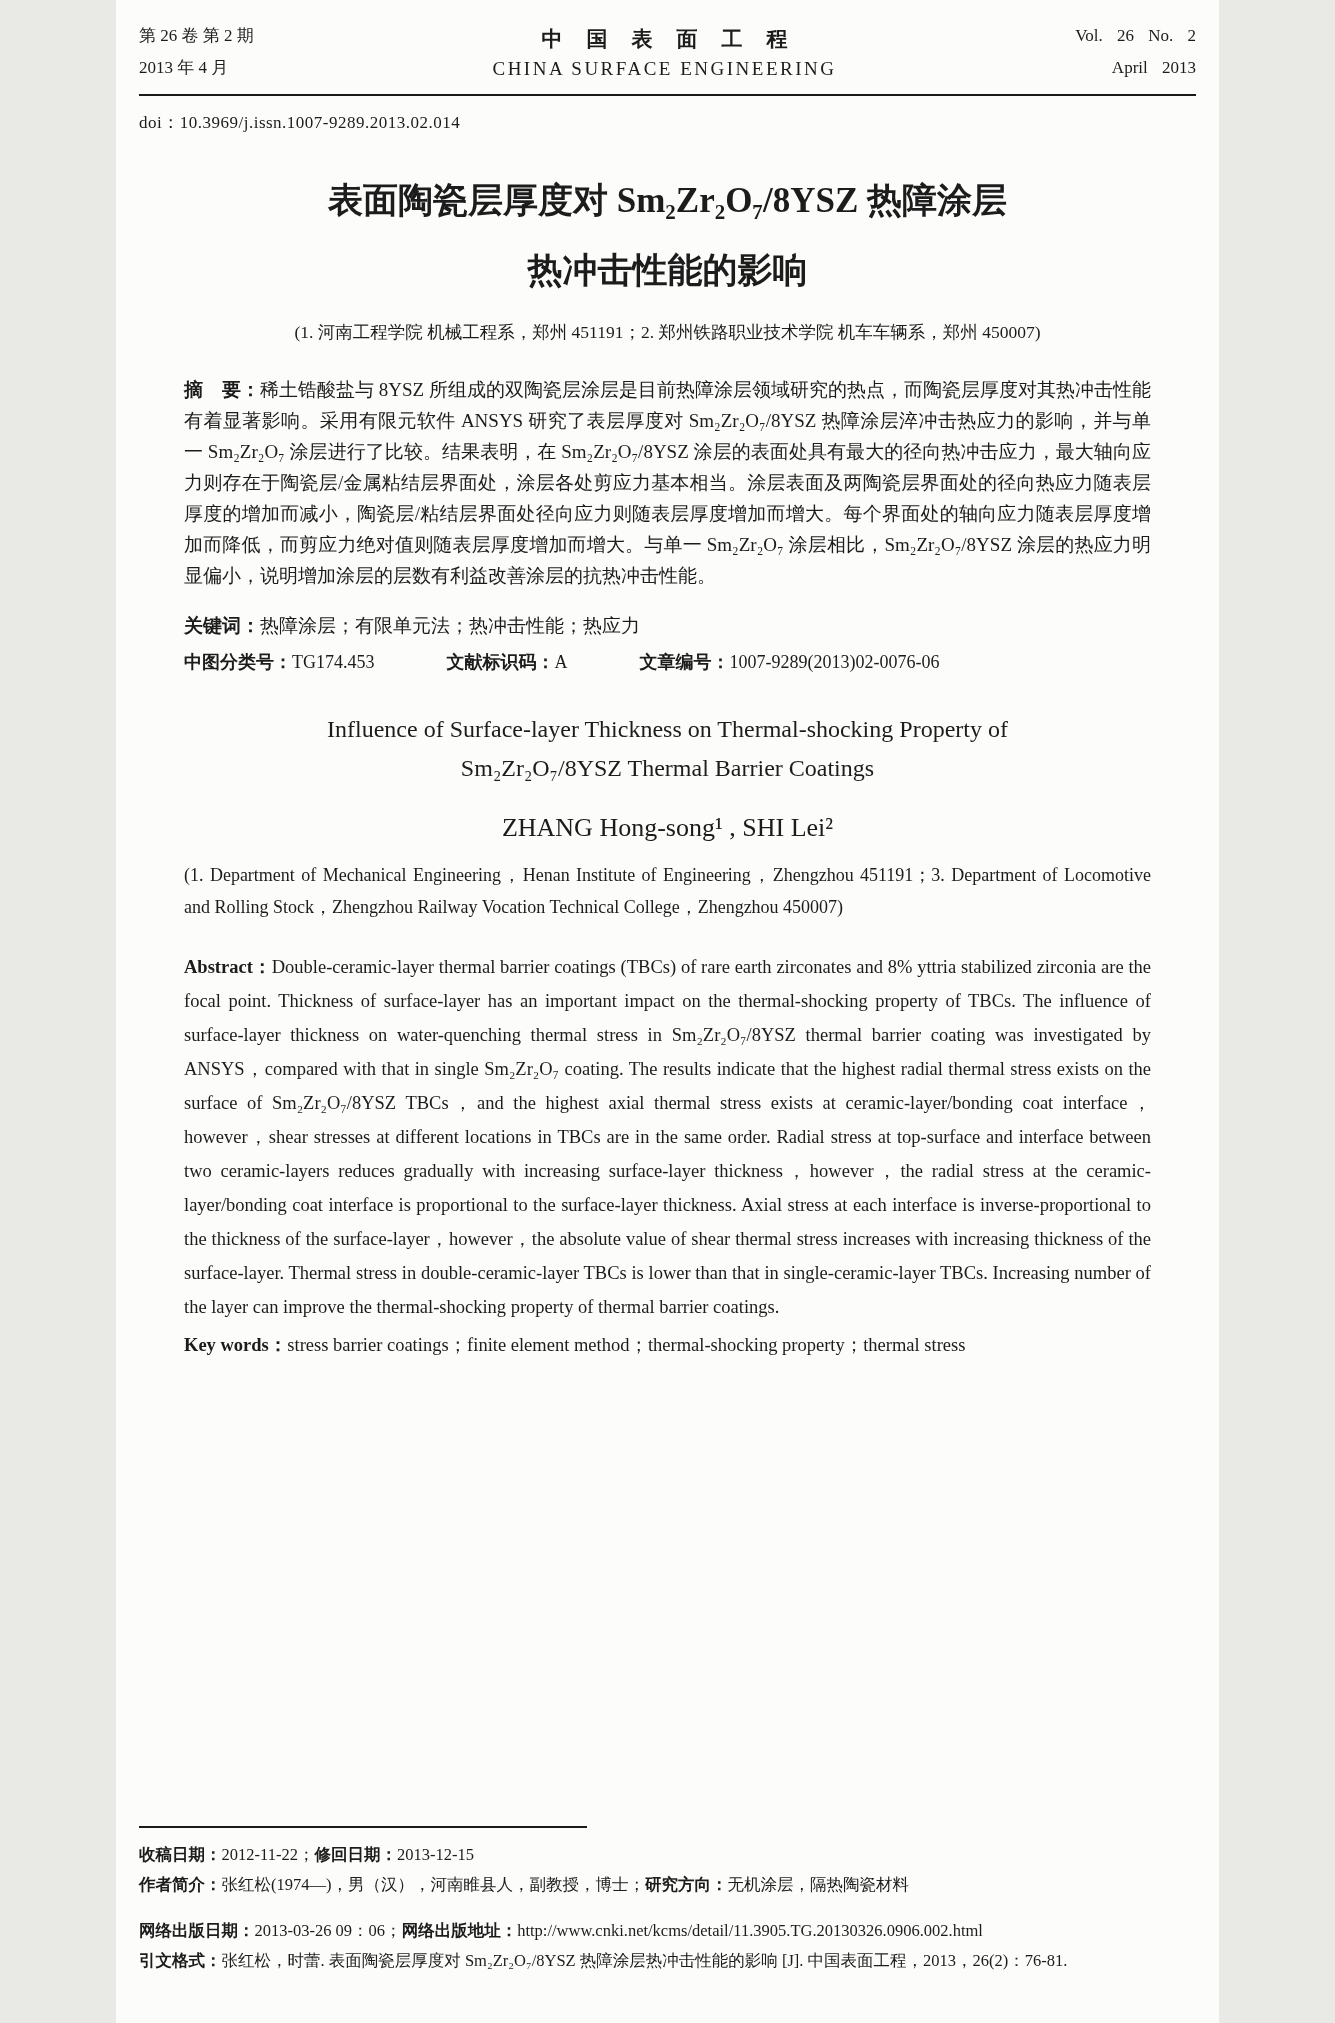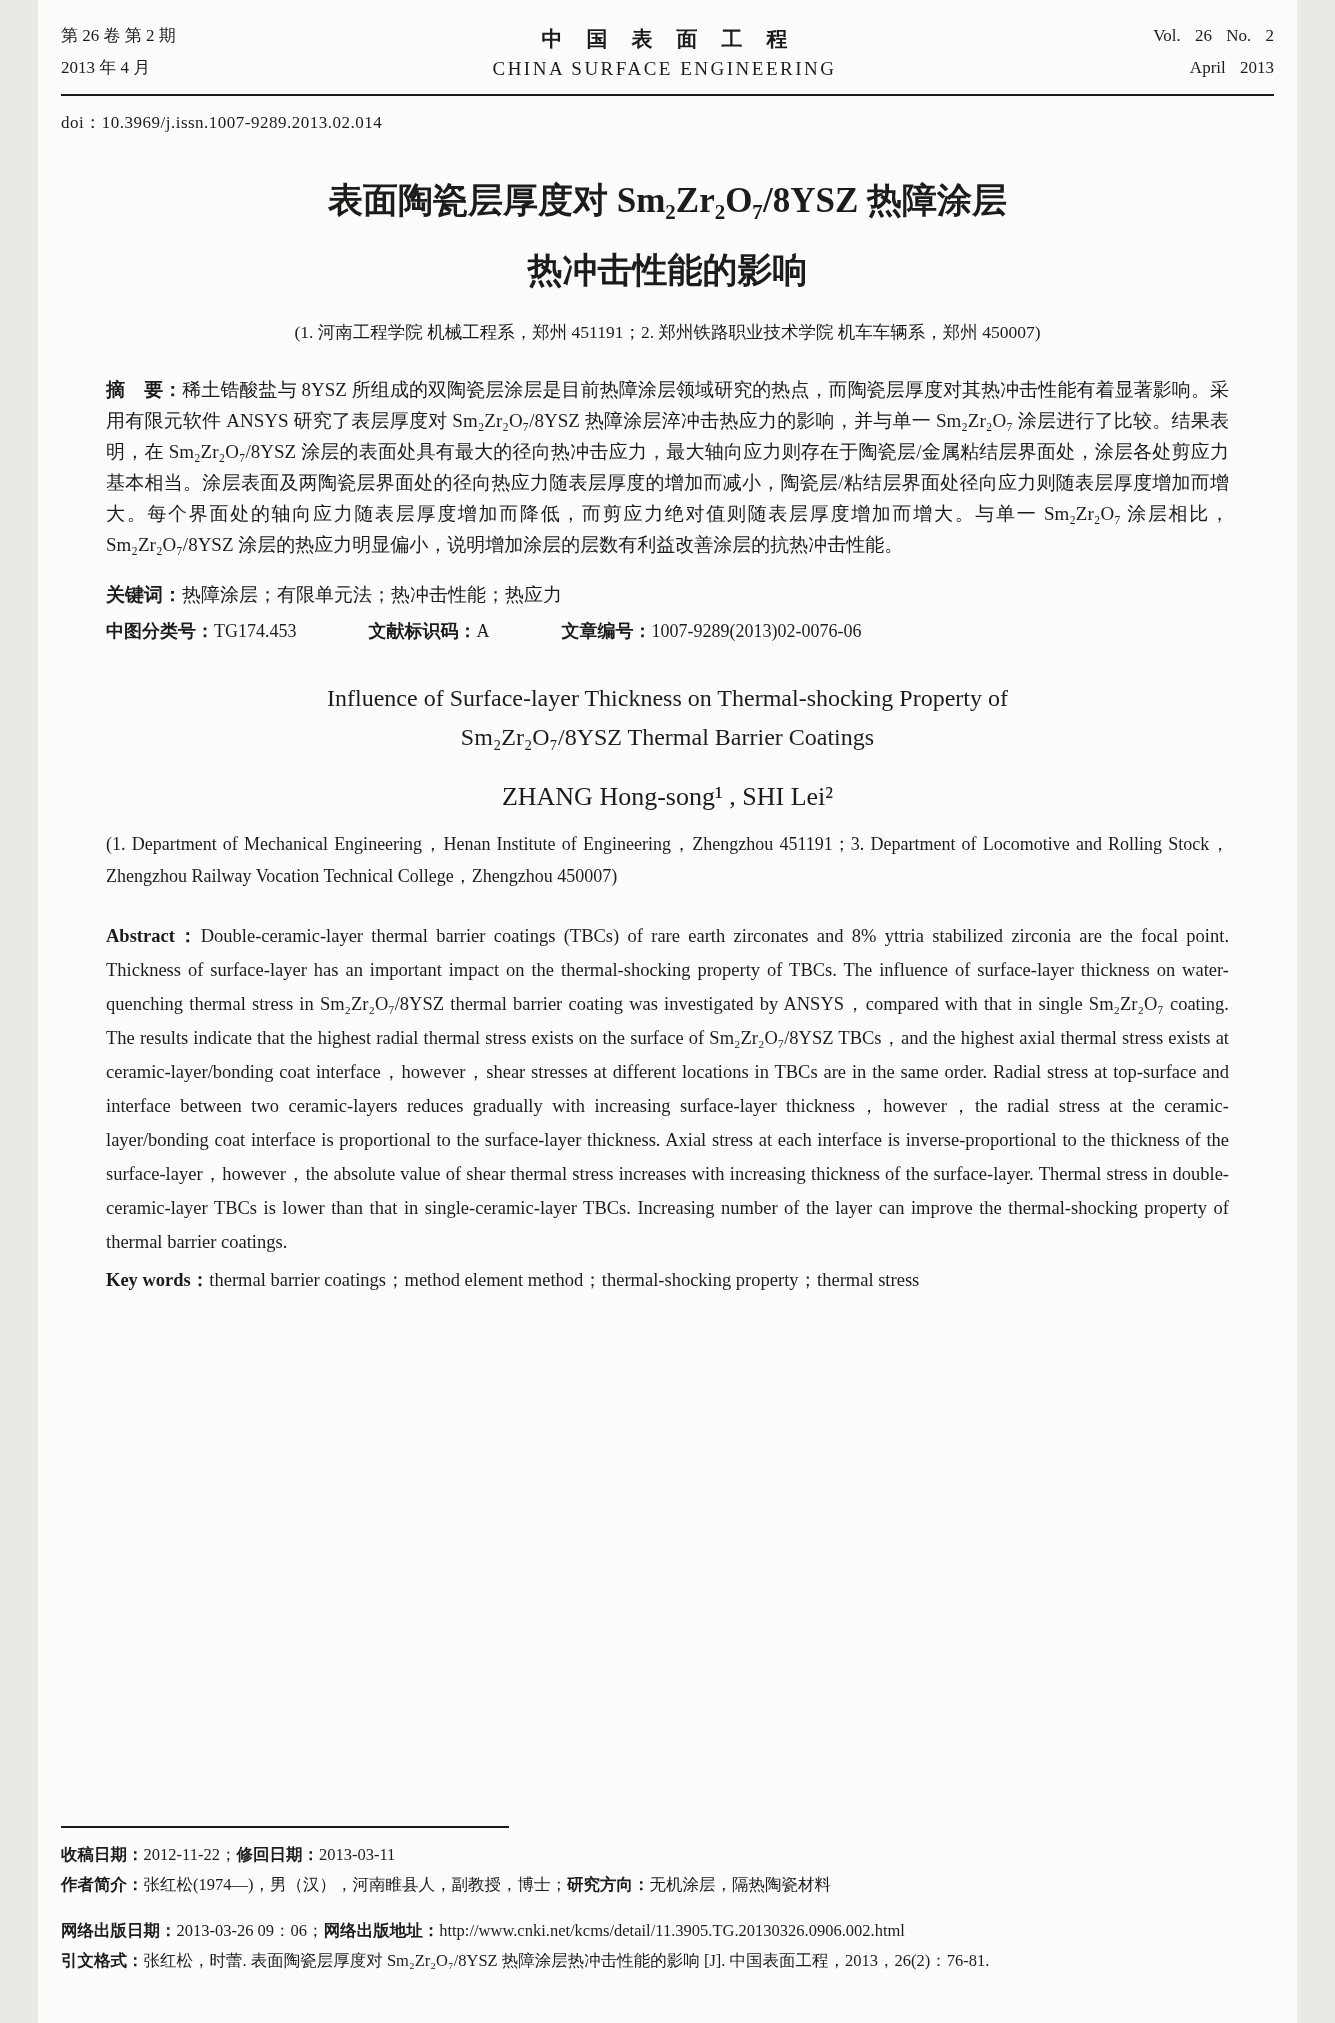--- a/index.html
+++ b/index.html
@@ -1,18 +1,18 @@
 <!DOCTYPE html>
 <html><head>
 <meta charset="utf-8">
 <style>
   html,body { margin:0; padding:0; background:#e9e9e6; }
   .page {
     position:relative;
-    width:1259px; height:2023px;
+    width:1103px; height:2023px;
     margin:0 auto;
     background:#fcfcfa;
     color:#1c1c1c;
     font-family:"Liberation Serif","DejaVu Serif",serif;
     box-sizing:border-box;
     padding:20px 23px;
     overflow:hidden;
   }
   
   .hdr { display:flex; justify-content:space-between; align-items:center; }
@@ -89,23 +89,23 @@
   <h2 class="title-en" style="margin-bottom:0;">
     <div>Influence of Surface-layer Thickness on Thermal-shocking Property of</div>
     <div>Sm₂Zr₂O₇/8YSZ Thermal Barrier Coatings</div>
   </h2>
 
   <div class="authors-en">ZHANG Hong-song¹ , SHI Lei²</div>
   <p class="aff-en block" style="margin-bottom:0;">(1. Department of Mechanical Engineering，Henan Institute of Engineering，Zhengzhou 451191；3. Department of Locomotive and Rolling Stock，Zhengzhou Railway Vocation Technical College，Zhengzhou 450007)</p>
 
   <p class="abs-en block" style="margin-bottom:0;"><span class="b">Abstract：</span><span>Double-ceramic-layer thermal barrier coatings (TBCs) of rare earth zirconates and 8% yttria stabilized zirconia are the focal point. Thickness of surface-layer has an important impact on the thermal-shocking property of TBCs. The influence of surface-layer thickness on water-quenching thermal stress in Sm₂Zr₂O₇/8YSZ thermal barrier coating was investigated by ANSYS，compared with that in single Sm₂Zr₂O₇ coating. The results indicate that the highest radial thermal stress exists on the surface of Sm₂Zr₂O₇/8YSZ TBCs，and the highest axial thermal stress exists at ceramic-layer/bonding coat interface，however，shear stresses at different locations in TBCs are in the same order. Radial stress at top-surface and interface between two ceramic-layers reduces gradually with increasing surface-layer thickness，however，the radial stress at the ceramic-layer/bonding coat interface is proportional to the surface-layer thickness. Axial stress at each interface is inverse-proportional to the thickness of the surface-layer，however，the absolute value of shear thermal stress increases with increasing thickness of the surface-layer. Thermal stress in double-ceramic-layer TBCs is lower than that in single-ceramic-layer TBCs. Increasing number of the layer can improve the thermal-shocking property of thermal barrier coatings.</span></p>
 
-  <p class="kw-en block" style="margin-bottom:0;"><span class="b">Key words：</span><span>thermal barrier coatings；method element method；thermal-shocking property；thermal stress</span></p>
+  <p class="kw-en block" style="margin-bottom:0;"><span class="b">Key words：</span><span>stress barrier coatings；finite element method；thermal-shocking property；thermal stress</span></p>
 
   <div class="footer">
     <div class="footer-rule"></div>
-    <div class="fline"><span class="b">收稿日期：</span><span>2012-11-22；</span><span class="b">修回日期：</span><span>2013-03-11</span></div>
+    <div class="fline"><span class="b">收稿日期：</span><span>2012-11-22；</span><span class="b">修回日期：</span><span>2013-12-15</span></div>
     <div class="fline"><span class="b">作者简介：</span><span>张红松(1974—)，男（汉），河南睢县人，副教授，博士；</span><span class="b">研究方向：</span><span>无机涂层，隔热陶瓷材料</span></div>
     <div class="fline gap"><span class="b">网络出版日期：</span><span>2013-03-26 09：06；</span><span class="b">网络出版地址：</span><span>http://www.cnki.net/kcms/detail/11.3905.TG.20130326.0906.002.html</span></div>
     <div class="fline"><span class="b">引文格式：</span><span>张红松，时蕾. 表面陶瓷层厚度对 Sm₂Zr₂O₇/8YSZ 热障涂层热冲击性能的影响 [J]. 中国表面工程，2013，26(2)：76-81.</span></div>
   </div>
 
 </div>
 
 </body></html>

